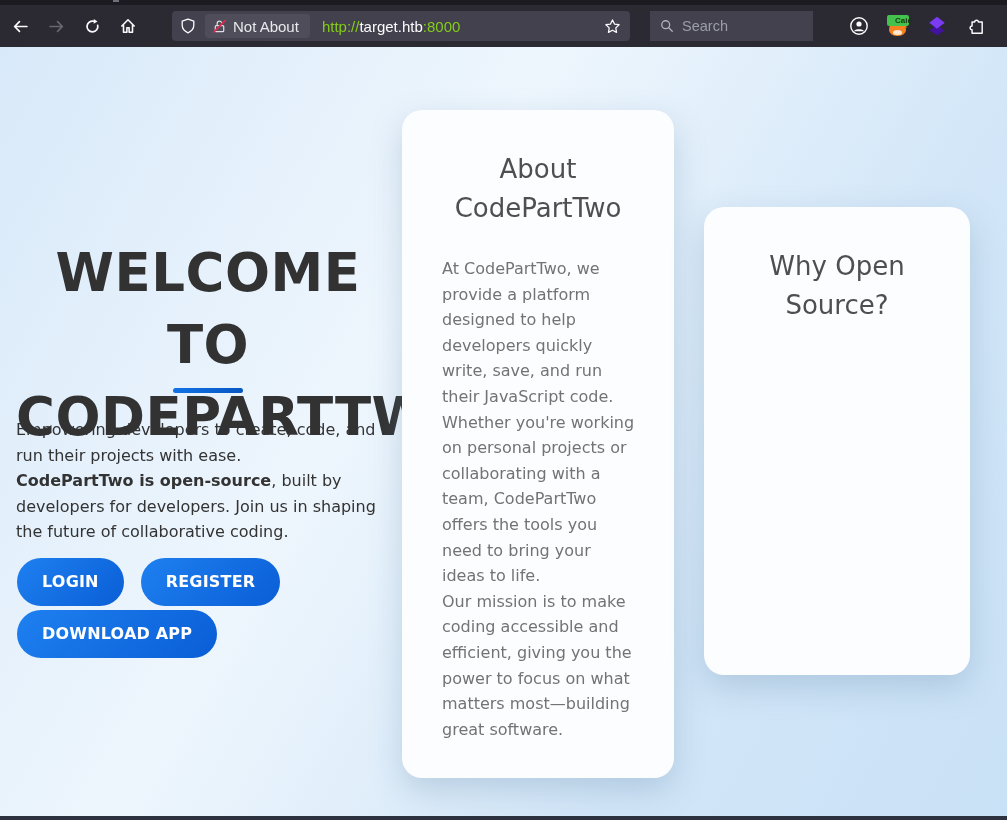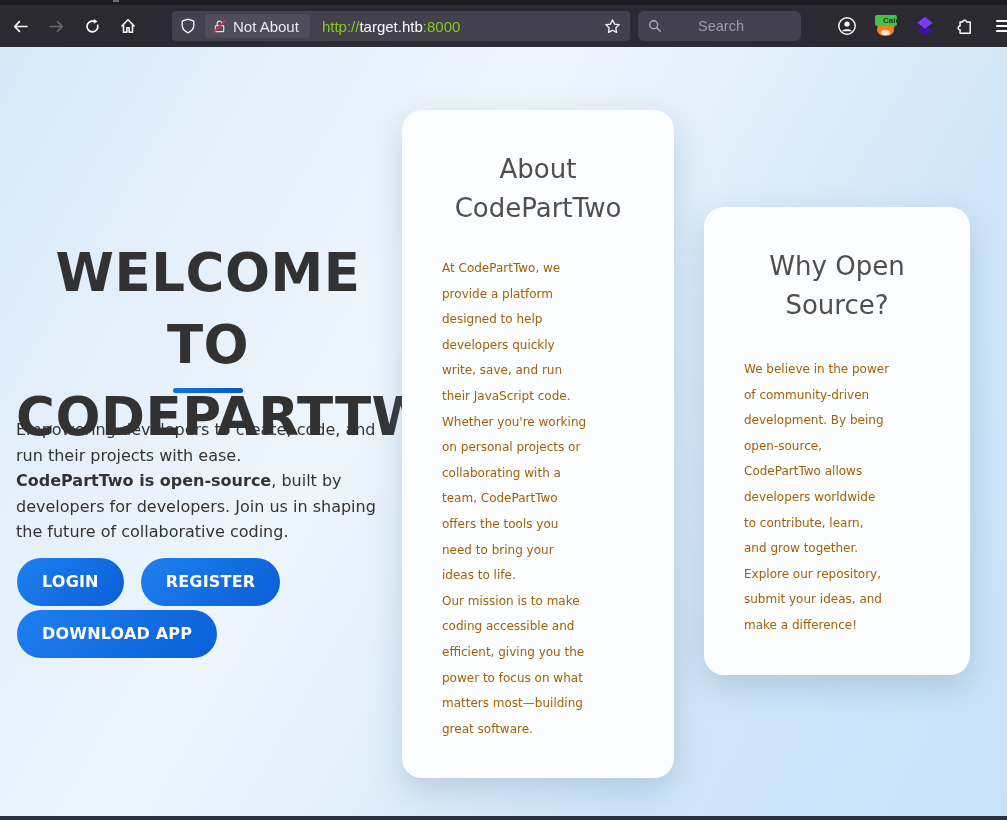--- a/index.html
+++ b/index.html
@@ -12,21 +12,21 @@
   .toolbar { position:absolute; top:5px; left:0; width:100%; height:42px; display:flex; align-items:center; overflow:hidden; }
   .nav-btn { width:28px; height:28px; display:flex; align-items:center; justify-content:center; flex:none; }
   .nav-btn svg { display:block; }
   .urlbar { margin-left:30px; width:458px; height:30px; background:#42414d; border-radius:4px; display:flex; align-items:center; flex:none; }
   .shield { margin-left:8px; flex:none; display:flex; }
   .chip { margin-left:9px; height:24px; background:#4e4d59; border-radius:4px; display:flex; align-items:center; padding:0 11px 0 7px; flex:none; }
   .chip-label { color:#e8e8ed; font-size:15px; margin-left:6px; font-family:"Liberation Sans",sans-serif; }
   .url-text { margin-left:12px; font-size:15px; color:#fbfbfe; white-space:nowrap; font-family:"Liberation Sans",sans-serif; }
   .url-dim { color:#84cc16; }
   .star { margin-left:auto; margin-right:9px; display:flex; flex:none; }
-  .searchbar { margin-left:8px; width:163px; height:30px; background:#42414d; border-radius:6px; display:flex; align-items:center; flex:none;gap:28px; }
+  .searchbar { margin-left:20px; width:163px; height:30px; background:#42414d; border-radius:0; display:flex; align-items:center; flex:none; }
   .searchbar svg { margin-left:10px; flex:none; }
   .search-ph { margin-left:8px; color:#9d9caa; font-size:14.5px; font-family:"Liberation Sans",sans-serif; }
   .ext-area { display:flex; align-items:center; margin-left:32px; gap:11px; }
   .ext-btn { width:28px; height:28px; display:flex; align-items:center; justify-content:center; flex:none; }
   .caido { position:relative; width:22px; height:22px; }
   .caido .ear { position:absolute; top:5px; width:0; height:0; border-left:4px solid transparent; border-right:4px solid transparent; border-bottom:7px solid #f58220; }
   .caido .ear.l { left:1px; transform:rotate(-18deg); }
   .caido .ear.r { right:1px; transform:rotate(18deg); }
   .caido .face { position:absolute; left:2px; top:8px; width:17px; height:13px; background:#f58220; border-radius:50% 50% 46% 46%; }
   .caido .muzzle { position:absolute; left:6px; top:15px; width:9px; height:5px; background:#fde8d2; border-radius:50% 50% 45% 45%; }
@@ -41,21 +41,21 @@
   .hero { position:absolute; left:16px; top:0; width:384px; }
   .hero-title { position:absolute; left:0; top:190px; width:384px; text-align:center; font-size:53px; font-weight:bold; color:#323232; line-height:72px; white-space:pre-line; letter-spacing:0.5px; }
   .divider { position:absolute; left:157px; top:341px; width:70px; height:5px; border-radius:3px; background:linear-gradient(90deg,#1273e6,#0757c2); }
   .hero-text { position:absolute; left:0; top:370px; width:400px; font-size:16px; line-height:25.5px; color:#333333; white-space:pre-line; }
   .btn-row1 { position:absolute; left:1px; top:511px; display:flex; gap:17px; }
   .btn-row2 { position:absolute; left:1px; top:563px; }
   .btn { display:inline-block; background:linear-gradient(135deg,#1e80f0,#0a5ed6); color:#ffffff; font-size:16px; font-weight:bold; letter-spacing:0.2px; padding:14px 25px; border-radius:24px; border:none; font-family:"DejaVu Sans",sans-serif; line-height:20px; }
 
   .card { position:absolute; background:#fcfdff; border-radius:20px; box-shadow:0 12px 32px rgba(100,135,170,0.3); }
   .card-title { text-align:center; font-size:26px; font-weight:normal; color:#4f4f4f; line-height:39px; white-space:pre-line; }
-  .card-body { font-size:12px; line-height:25.6px; color:#a16207; white-space:pre-line; }
+  .card-body { font-size:16px; line-height:25.6px; color:#737373; white-space:pre-line; }
   .card-about { left:402px; top:63px; width:272px; height:668px; }
   .card-about .card-title { margin-top:40px; }
   .card-about .card-body { margin:28px 18px 0 40px; }
   .card-why { left:704px; top:160px; width:266px; height:468px; }
   .card-why .card-title { margin-top:40px; }
   .card-why .card-body { margin:32px 16px 0 40px; }
 </style>
 </head>
 <body>
 
@@ -191,27 +191,16 @@
 coding accessible and
 efficient, giving you the
 power to focus on what
 matters most—building
 great software.</div>
   </div>
 
   <div class="card card-why">
     <h2 class="card-title">Why Open
 Source?</h2>
-    <div class="card-body">We believe in the power
-of community-driven
-development. By being
-open-source,
-CodePartTwo allows
-developers worldwide
-to contribute, learn,
-and grow together.
-Explore our repository,
-submit your ideas, and
-make a difference!</div>
   </div>
 
   <div class="footer-strip"></div>
 </div>
 
 </body></html>

